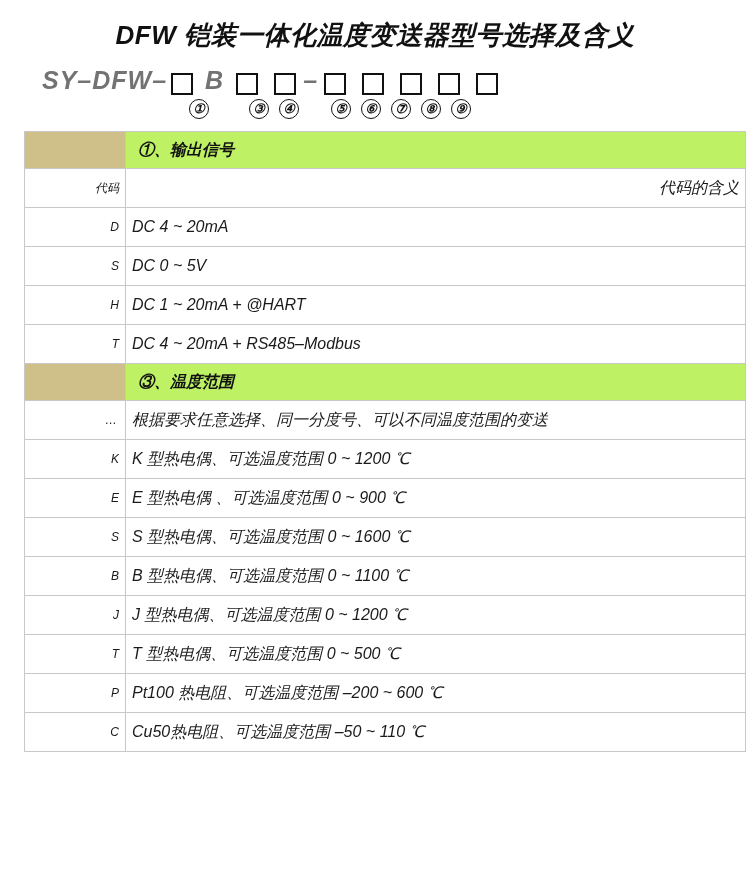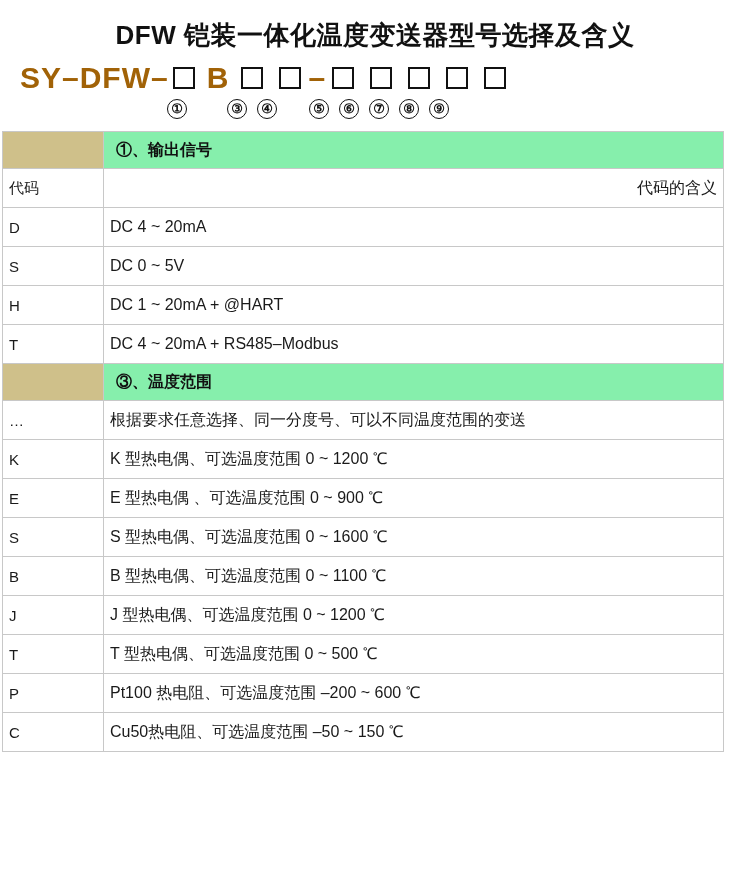--- a/index.html
+++ b/index.html
@@ -12,44 +12,45 @@
     height: 875px;
     overflow: hidden;
     font-family: "Liberation Sans", sans-serif;
     color: #1a1a1a;
   }
   .page {
     position: relative;
     width: 750px;
     height: 875px;
     box-sizing: border-box;
-    padding: 0 2px;
+    padding: 0 24px;
+    font-style: italic;
   }
   
   .title {
     text-align: center;
     font-size: 26px;
     font-weight: bold;
     color: #111111;
     letter-spacing: 0.5px;
     padding-top: 18px;
     padding-bottom: 8px;
     white-space: nowrap;
   }
   
   .model-block {
     padding-left: 18px;
     padding-bottom: 10px;
   }
   .model-row {
     display: flex;
-    align-items: center;
-    font-size: 30px;
-    font-weight: bold;
-    color: #a16207;
+    align-items: flex-end;
+    font-size: 25px;
+    font-weight: bold;
+    color: #737373;
     height: 34px;
   }
   .model-row .txt {
     letter-spacing: 1px;
   }
   .box {
     display: inline-block;
     width: 22px;
     height: 22px;
     border: 2px solid #111;
@@ -96,33 +97,33 @@
   }
   table.spec td {
     border: 1px solid #c8c8c8;
     height: 38px;
     padding: 0 6px;
     vertical-align: middle;
     color: #1a1a1a;
   }
   td.code {
     width: 88px;
-    text-align: left;
-    font-size: 15px;
+    text-align: right;
+    font-size: 12px;
   }
   td.meaning {
     text-align: left;
     padding-left: 12px;
   }
   td.meaning.center {
     text-align: right;
     padding-left: 0;
   }
   tr.section td {
-    background: #86efac;
+    background: #bef264;
     font-weight: bold;
     color: #111;
     height: 36px;
   }
   tr.section td.code {
     background: #cfc08a;
   }
   tr.section td.meaning {
     padding-left: 12px;
   }
@@ -233,19 +234,19 @@
       <tr>
         <td class="code">T</td>
         <td class="meaning">T  型热电偶、可选温度范围  0 ~ 500 ℃</td>
       </tr>
       <tr>
         <td class="code">P</td>
         <td class="meaning">Pt100 热电阻、可选温度范围 –200 ~ 600 ℃</td>
       </tr>
       <tr>
         <td class="code">C</td>
-        <td class="meaning">Cu50热电阻、可选温度范围 –50 ~ 150 ℃</td>
+        <td class="meaning">Cu50热电阻、可选温度范围 –50 ~ 110 ℃</td>
       </tr>
 
     </tbody>
   </table>
 
 </div>
 
 </body></html>

